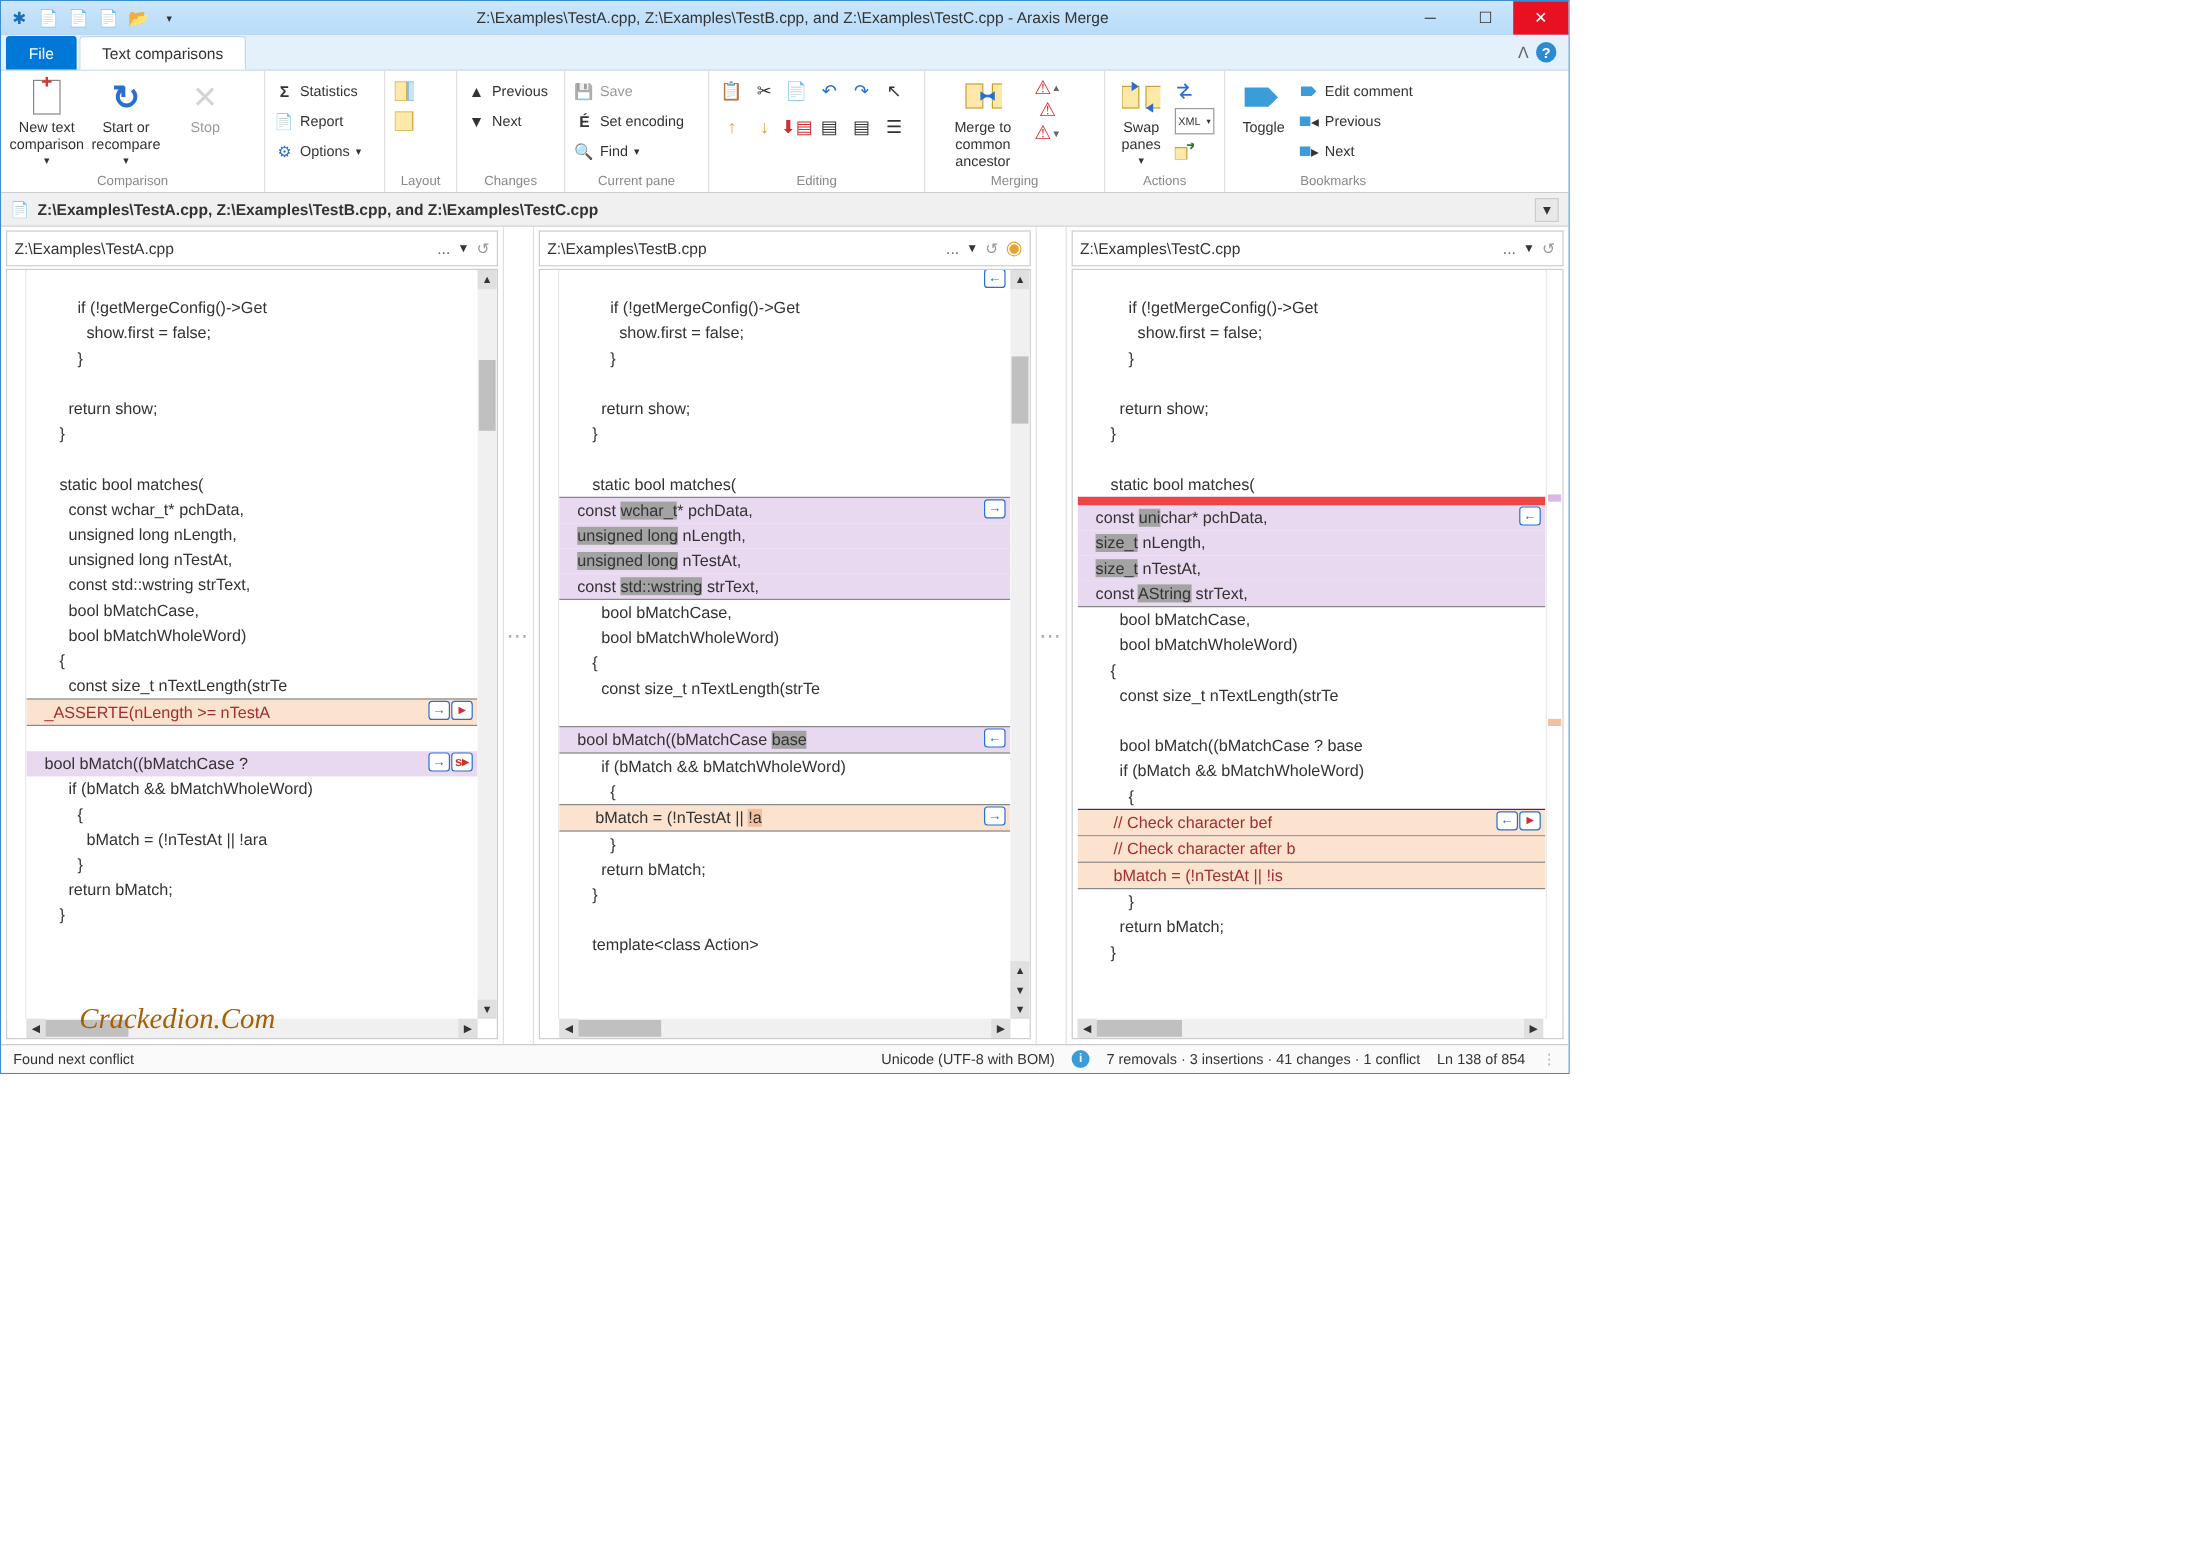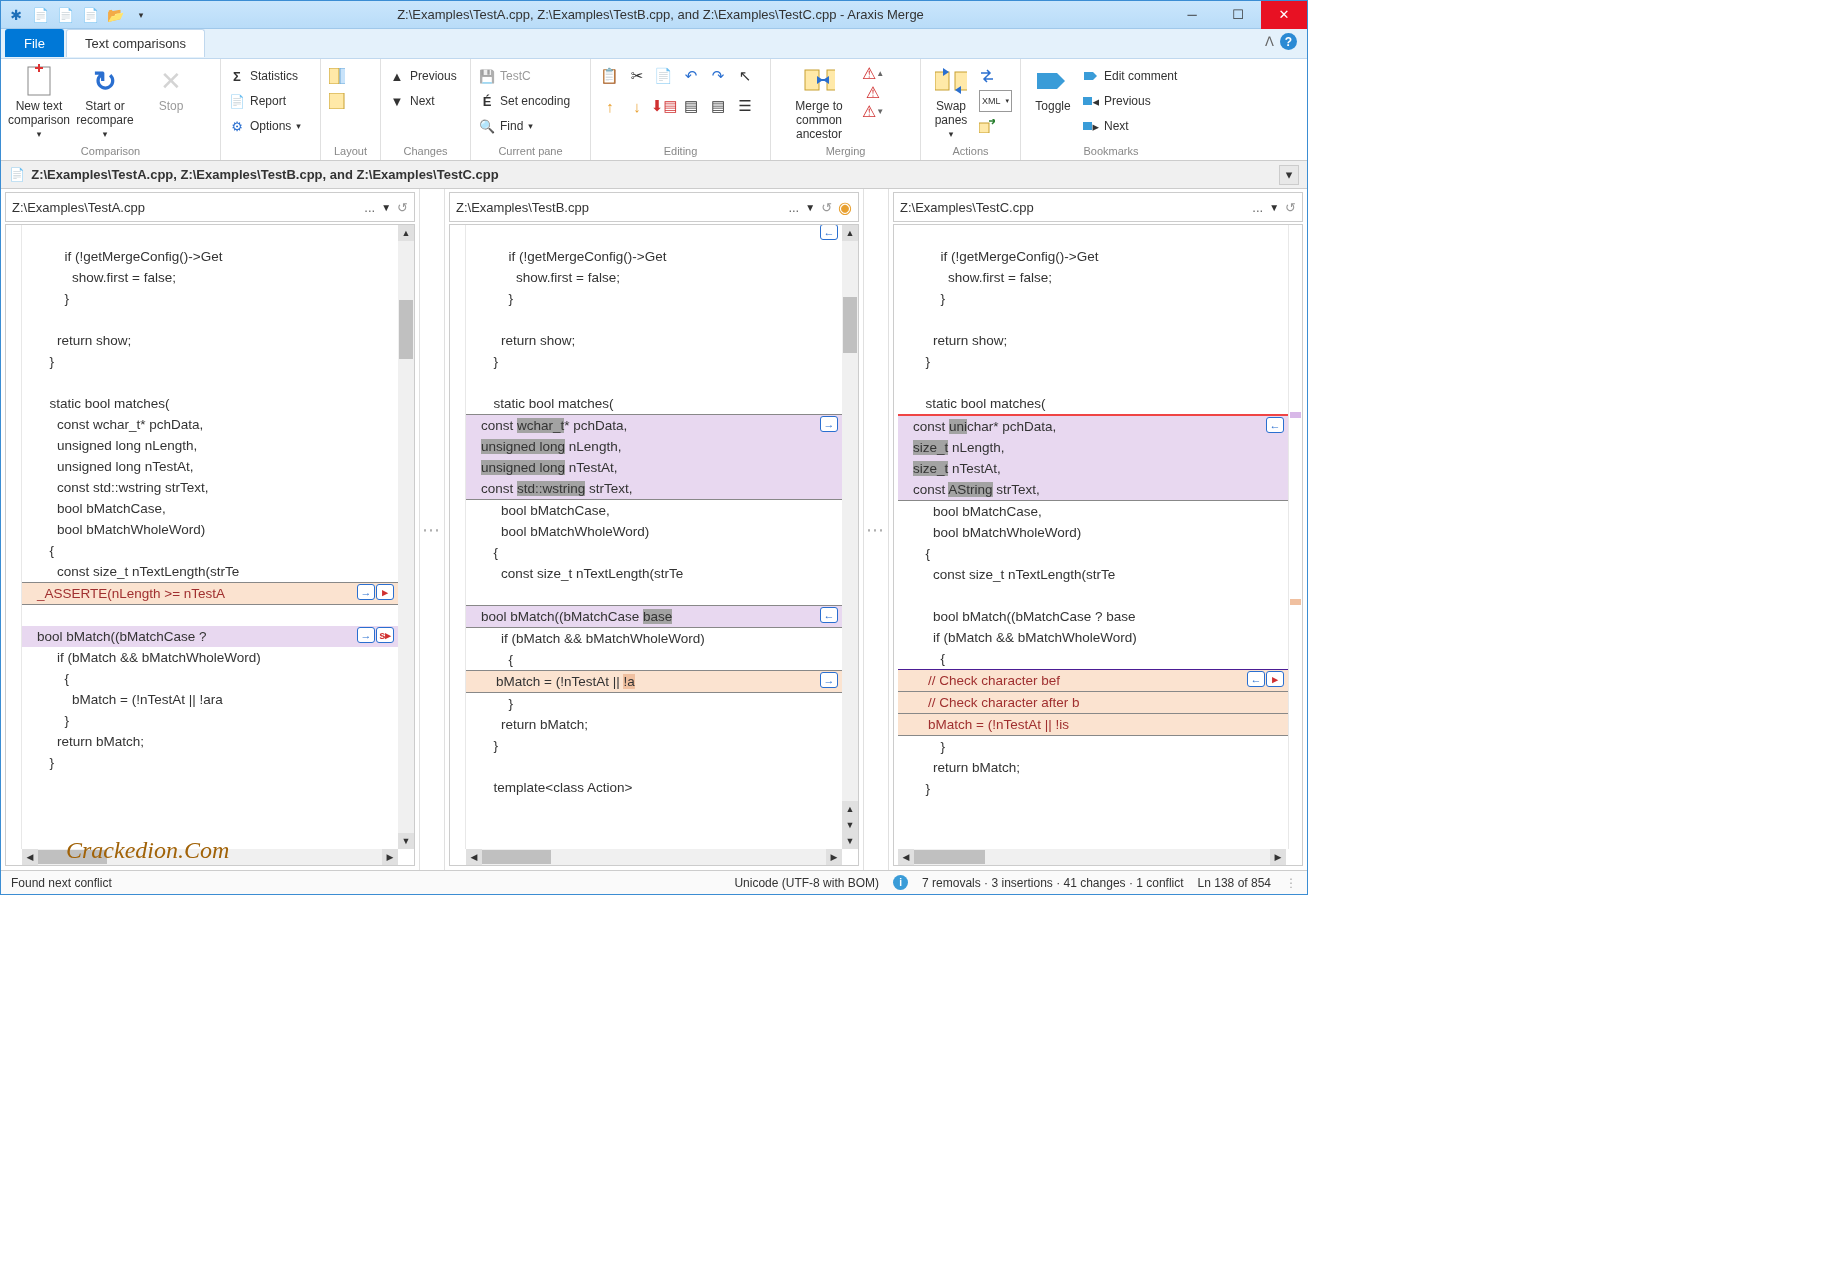--- a/index.html
+++ b/index.html
@@ -5,21 +5,21 @@
 *{box-sizing:border-box;margin:0;padding:0;font-family:"Segoe UI",Tahoma,sans-serif}
 body{background:#fff;font-size:13px;color:#333;user-select:none;overflow:hidden}
 .window{width:1308px;height:895px;border:1px solid #3b8dd3;display:flex;flex-direction:column;background:#fff}
 .titlebar{height:28px;background:linear-gradient(#cae6fc,#b9dcf8);display:flex;align-items:center;padding:0 0 0 4px;border-bottom:1px solid #a0c8ea}
 .titlebar .ql{display:flex;gap:3px}
 .titlebar .qico{width:22px;height:22px;display:flex;align-items:center;justify-content:center;font-size:14px}
 .title{flex:1;text-align:center;font-size:13px;color:#333}
 .winbtns{display:flex}
 .winbtn{width:46px;height:28px;display:flex;align-items:center;justify-content:center}
 .winbtn.close{background:#e81123;color:#fff}
-.tabs{height:30px;background:#e4f1fb;display:flex;align-items:flex-start;border-bottom:1px solid #c0d8ee;padding-left:4px}
+.tabs{height:30px;background:#e4f1fb;display:flex;align-items:center;border-bottom:1px solid #c0d8ee;padding-left:4px}
 .tab{padding:6px 18px;border:1px solid #c0d8ee;border-bottom:none;background:#fff;font-size:13px;margin-right:2px;border-radius:3px 3px 0 0}
 .tab.active{background:#0078d7;color:#fff;border-color:#0078d7}
 .tabs .rgt{margin-left:auto;padding:4px 10px;display:flex;gap:6px;align-items:center}
 .ribbon{height:102px;background:#fff;display:flex;border-bottom:1px solid #ccc;font-size:12px}
 .rgrp{border-right:1px solid #e0e0e0;padding:4px 8px 0 8px;display:flex;flex-direction:column}
 .rgrp .body{flex:1;display:flex;align-items:flex-start;gap:6px}
 .rgrp .lbl{text-align:center;color:#888;font-size:11px;padding:3px 0}
 .bigbtn{display:flex;flex-direction:column;align-items:center;width:60px;text-align:center;gap:2px;padding-top:2px}
 .bigbtn .bico{width:32px;height:32px;display:flex;align-items:center;justify-content:center;font-size:24px}
 .stack{display:flex;flex-direction:column;gap:3px;padding-top:2px}
@@ -175,21 +175,21 @@
             </div>
       </div>
         </div>
       <div class="lbl">Changes</div>
     </div>
     <div class="rgrp" style="width:120px">
       <div class="body">
           <div class="stack">
         <div class="sitem" style="opacity:.5">
               <span class="sicon" style="color:#2a6fd0">💾</span>
-              <span>TestC</span>
+              <span>Save</span>
             </div>
         <div class="sitem">
               <span class="sicon" style="font-weight:700">É</span>
               <span>Set encoding</span>
             </div>
         <div class="sitem">
               <span class="sicon" style="color:#2a6fd0">🔍</span>
               <span>Find</span> 
               <span style="font-size:9px">▾</span>
             </div>
@@ -450,21 +450,21 @@
       <div class="code">
         <div class="cscroll" style="left:4px;right:14px">
 <span class="ln">      if (!getMergeConfig()-&gt;Get</span>
 <span class="ln">        show.first = false;</span>
 <span class="ln">      }</span>
 <span class="ln"></span>
 <span class="ln">    return show;</span>
 <span class="ln">  }</span>
 <span class="ln"></span>
 <span class="ln">  static bool matches(</span>
-<span class="hilite-ch" style="border-top:2px solid #ef4444"><span>    const </span><span class="word-ch">uni</span><span>char* pchData,</span><span class="mergebtn"><span class="mbtn">←</span></span></span>
+<span class="hilite-ch" style="border-top:7px solid #ef4444"><span>    const </span><span class="word-ch">uni</span><span>char* pchData,</span><span class="mergebtn"><span class="mbtn">←</span></span></span>
 <span class="hilite-ch"><span>    </span><span class="word-ch">size_t</span><span> nLength,</span></span>
 <span class="hilite-ch"><span>    </span><span class="word-ch">size_t</span><span> nTestAt,</span></span>
 <span class="hilite-ch" style="border-bottom:1px solid #888"><span>    const </span><span class="word-ch">AString</span><span> strText,</span></span>
 <span class="ln">    bool bMatchCase,</span>
 <span class="ln">    bool bMatchWholeWord)</span>
 <span class="ln">  {</span>
 <span class="ln">    const size_t nTextLength(strTe</span>
 <span class="ln"></span>
 <span class="ln">    bool bMatch((bMatchCase ? base</span>
 <span class="ln">    if (bMatch &amp;&amp; bMatchWholeWord)</span>

